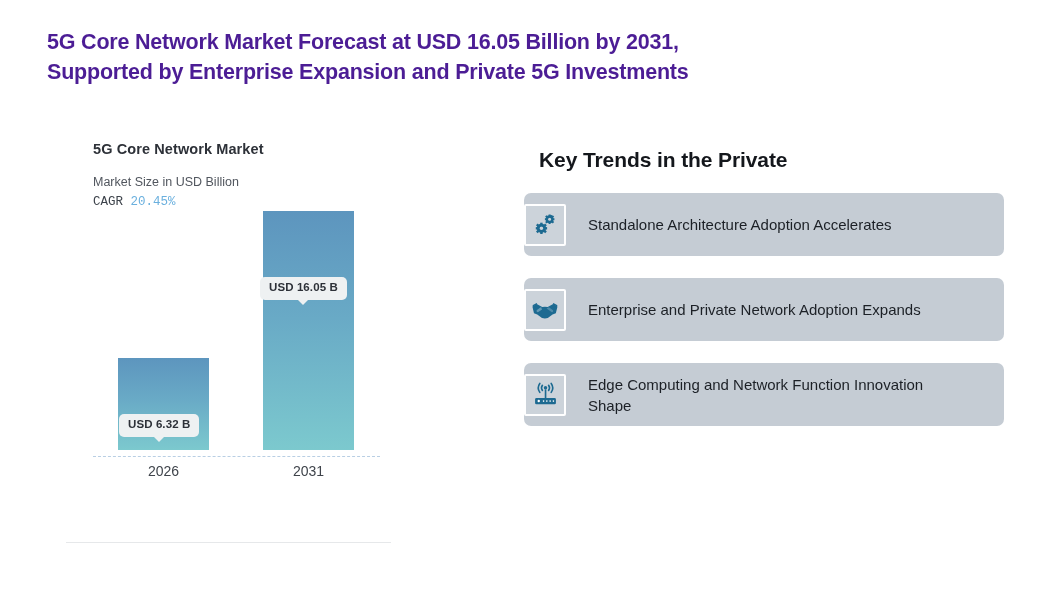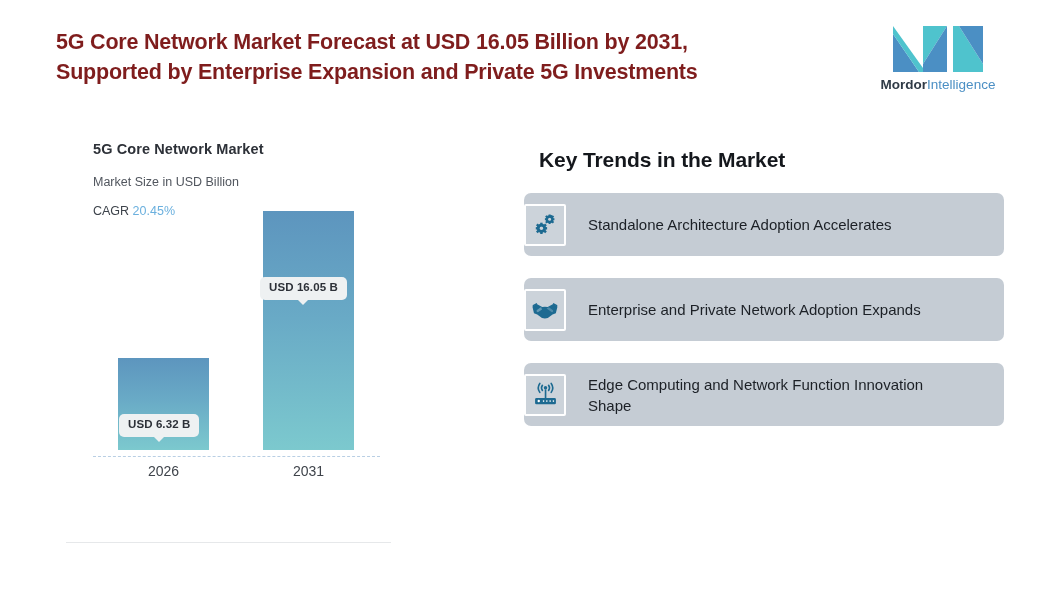--- a/index.html
+++ b/index.html
@@ -18,28 +18,28 @@
 
   
   .header {
     position: absolute;
     left: 0; top: 0;
     width: 1058px;
     height: 110px;
   }
   .title {
     position: absolute;
-    left: 56px;
+    left: 47px;
     top: 27px;
     width: 790px;
     font-size: 21.5px;
     font-weight: bold;
     line-height: 30px;
     letter-spacing: -0.2px;
-    color: #7f1d1d;
+    color: #4c1d95;
   }
   .title-line { display: block; white-space: nowrap; }
 
   .brand {
     position: absolute;
     left: 878px;
     top: 24px;
     width: 120px;
     height: 70px;
   }
@@ -80,23 +80,24 @@
   .chart-sub {
     position: absolute;
     left: 27px;
     top: 35px;
     font-size: 12.5px;
     color: #51565e;
   }
   .chart-cagr {
     position: absolute;
     left: 27px;
-    top: 64px;
+    top: 55px;
     font-size: 12.5px;
     color: #3d434b;
+    font-family: Liberation Mono, monospace;
   }
   .chart-cagr .val { color: #6bb0de; }
 
   .plot {
     position: absolute;
     left: 0;
     top: 68px;
     width: 325px;
     height: 275px;
   }
@@ -225,33 +226,20 @@
 </style>
 </head>
 <body>
 
 <div class="header">
   <div class="title">
     <span class="title-line">5G Core Network Market Forecast at USD 16.05 Billion by 2031,</span>
     <span class="title-line">Supported by Enterprise Expansion and Private 5G Investments</span>
   </div>
 
-  <div class="brand">
-    <svg class="brand-mark" width="98" height="50" viewBox="0 0 98 50">
-      <polygon points="4,48 4,10 30,48" fill="#4b8fc4"></polygon>
-      <polygon points="4,10 4,2 34,44 34,48 30,48" fill="#4fc3cd"></polygon>
-      <polygon points="34,2 58,2 34,40" fill="#4fc3cd"></polygon>
-      <polygon points="58,2 58,48 34,48 34,40 58,2" fill="#4b8fc4"></polygon>
-      <polygon points="64,2 70,2 94,40 94,48 64,48" fill="#4fc3cd"></polygon>
-      <polygon points="70,2 94,2 94,40" fill="#4b8fc4"></polygon>
-    </svg>
-    <div class="brand-word">
-      <span class="b1">Mordor</span><span class="b2">Intelligence</span>
-    </div>
-  </div>
 </div>
 
 <div class="chart-panel">
   <div class="chart-title">5G Core Network Market</div>
   <div class="chart-sub">Market Size in USD Billion</div>
   <div class="chart-cagr">
     <span>CAGR</span>
     <span class="val">20.45%</span>
   </div>
 
@@ -264,21 +252,21 @@
     <div class="badge badge-2026">USD 6.32 B</div>
     <div class="badge badge-2031">USD 16.05 B</div>
 
     <div class="xlabel xlabel-2026">2026</div>
     <div class="xlabel xlabel-2031">2031</div>
   </div>
 
 </div>
 
 <div class="trends">
-  <div class="trends-title">Key Trends in the Market</div>
+  <div class="trends-title">Key Trends in the Private</div>
 
   <div class="card">
     <div class="card-icon">
       <svg width="26" height="26" viewBox="0 0 26 26">
         <g fill="#1d6a91">
           <path d="M17.2 3.2l.9.3.6-.8 1.5.9-.3.9.8.6-.9 1.5-.9-.3-.6.8-1.5-.9.3-.9-.8-.6z"></path>
           <circle cx="17.6" cy="7.2" r="3.9"></circle>
           <circle cx="17.6" cy="7.2" r="1.5" fill="#ccd3da"></circle>
           <rect x="16.6" y="2.5" width="2" height="3"></rect>
           <rect x="16.6" y="9" width="2" height="3"></rect>

